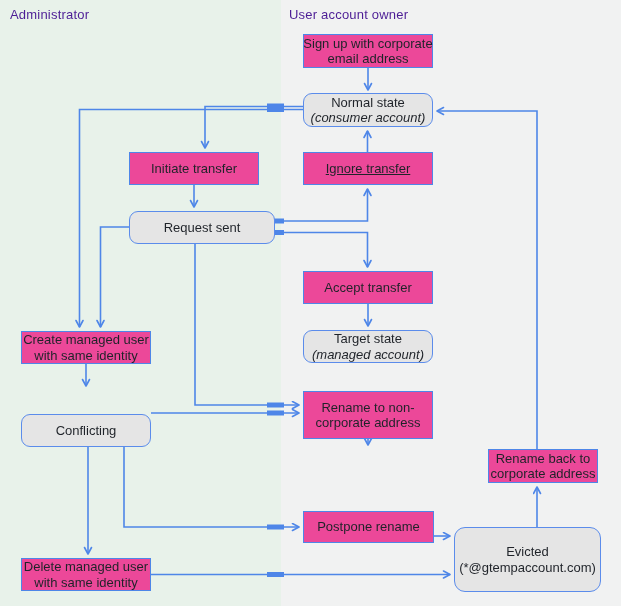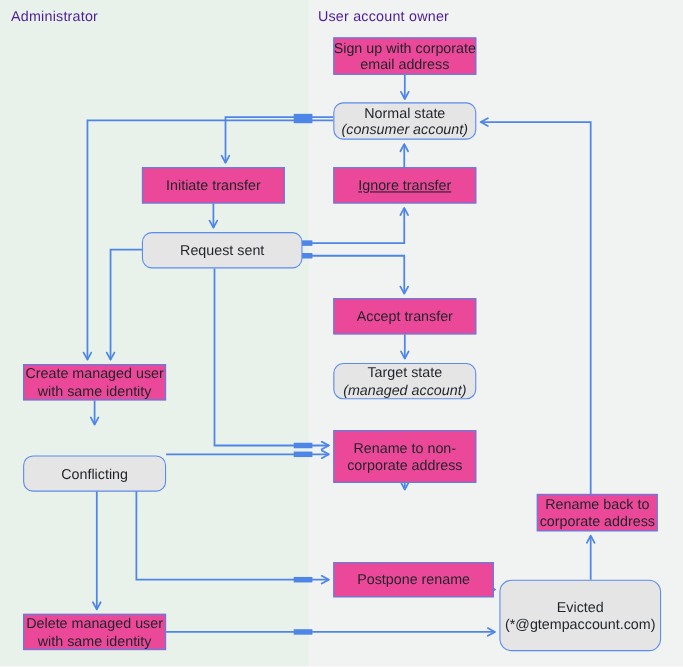--- a/index.html
+++ b/index.html
@@ -33,21 +33,21 @@
   #n-initiate   {left:129px;top:152px;width:130px;height:33px;}
   #n-ignore     {left:303px;top:152px;width:130px;height:33px;text-decoration:underline;}
   #n-request    {left:129px;top:211px;width:146px;height:33px;}
   #n-accept     {left:303px;top:271px;width:130px;height:33px;}
   #n-target     {left:303px;top:330px;width:130px;height:33px;}
   #n-create     {left:21px; top:331px;width:130px;height:33px;}
   #n-conflicting{left:21px; top:390px;width:130px;height:33px;margin-top:24px;}
   #n-rename-non {left:303px;top:391px;width:130px;height:48px;}
   #n-private    {left:303px;top:449px;width:128px;height:33px;}
   #n-rename-back{left:472px;top:449px;width:110px;height:34px;margin-left:16px;}
-  #n-postpone   {left:303px;top:511px;width:146px;height:32px;}
+  #n-postpone   {left:303px;top:511px;width:131px;height:32px;}
   #n-evicted    {left:454px;top:527px;width:147px;height:65px;border-radius:11px;}
   #n-delete     {left:21px; top:558px;width:130px;height:33px;}
 </style>
 </head>
 <body>
 
 <div class="canvas">
 
   <div class="lane lane-admin"></div>
   <div class="lane lane-owner"></div>

